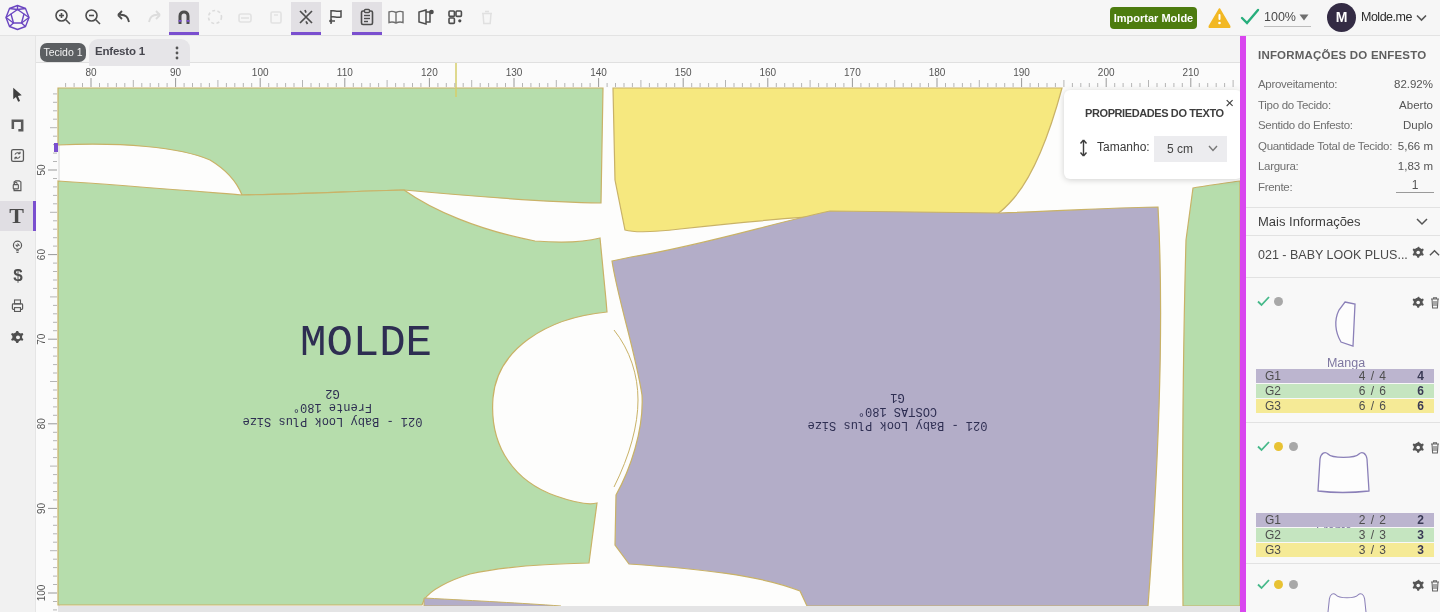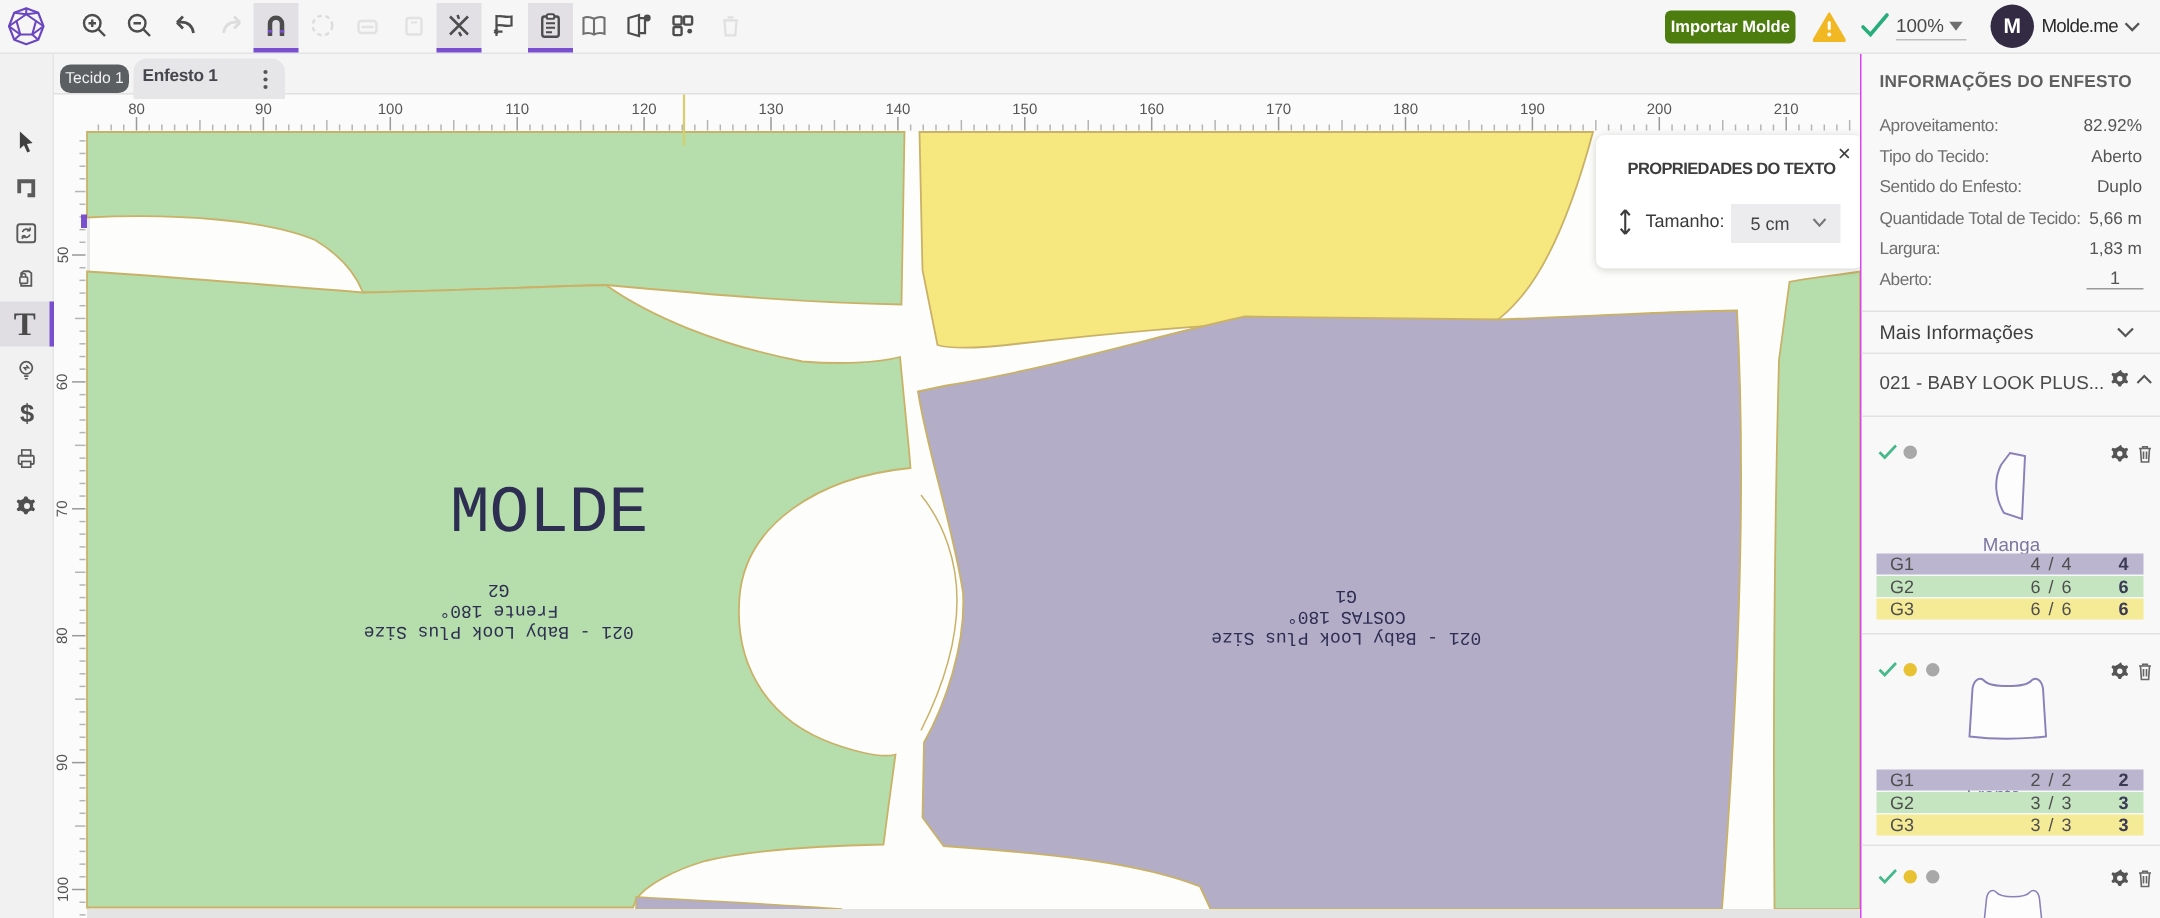--- a/index.html
+++ b/index.html
@@ -1,20 +1,20 @@
 <!DOCTYPE html>
 <html><head><meta charset="utf-8"><style>
 
 * { margin:0; padding:0; box-sizing:border-box; }
 html,body { width:1440px; height:612px; overflow:hidden; font-family:"Liberation Sans", sans-serif; background:#fff; }
 .abs { position:absolute; }
 #topbar { position:absolute; left:0; top:0; width:1440px; height:36px; background:#f6f6f6; border-bottom:1px solid #e3e3e3; }
 #leftbar { position:absolute; left:0; top:36px; width:36px; height:576px; background:#f1f1f1; border-right:1px solid #e5e5e5; }
 #tabbar { position:absolute; left:36px; top:36px; width:1204px; height:26px; background:#f4f4f4; }
-#sidebar { position:absolute; left:1240px; top:36px; width:200px; height:576px; background:#f8f8f8; border-left:1px solid #d946ef; overflow:hidden; }
+#sidebar { position:absolute; left:1240px; top:36px; width:200px; height:576px; background:#f8f8f8; border-left:6px solid #d946ef; overflow:hidden; }
 .tbtn { position:absolute; top:2px; width:30px; height:31px; }
 .tbtn.on { background:#e2e0e4; }
 .tbtn.on::after { content:""; position:absolute; left:0; bottom:-2px; width:100%; height:3px; background:#7a4fcf; }
 .srow { position:absolute; left:12px; width:175px; font-size:11.5px; letter-spacing:-0.3px; color:#6f6f6f; }
 .srow .val { position:absolute; right:0; letter-spacing:0; color:#555; }
 .grow { position:absolute; left:10px; width:178px; height:14px; font-size:12px; color:#4e4e4e; line-height:14px; }
 .grow .lbl { position:absolute; left:9px; }
 .grow .mid { position:absolute; right:47px; letter-spacing:1px; }
 .grow .bold { position:absolute; right:10px; font-weight:bold; color:#3a3a55; }
 #panel { position:absolute; left:1064px; top:90px; width:178px; height:89px; background:#fff; border-radius:6px; box-shadow:0 1px 6px rgba(0,0,0,0.18); }
@@ -458,21 +458,21 @@
       </svg>
     </div>
 </div>
 <div id="sidebar">
 <div class="abs" style="left:12px;top:13px;font-size:11.5px;font-weight:bold;color:#5f5f5f;letter-spacing:0.2px;">INFORMAÇÕES DO ENFESTO</div>
 <div class="srow" style="top:42px;">Aproveitamento:<span class="val">82.92%</span></div>
 <div class="srow" style="top:63px;">Tipo do Tecido:<span class="val">Aberto</span></div>
 <div class="srow" style="top:83px;">Sentido do Enfesto:<span class="val">Duplo</span></div>
 <div class="srow" style="top:104px;">Quantidade Total de Tecido:<span class="val">5,66 m</span></div>
 <div class="srow" style="top:124px;">Largura:<span class="val">1,83 m</span></div>
-<div class="srow" style="top:145px;">Aberto:</div>
+<div class="srow" style="top:145px;">Frente:</div>
 <div class="abs" style="left:150px;top:142px;width:38px;text-align:center;font-size:12px;color:#555;border-bottom:1px solid #9a9a9a;">1</div>
 <div class="abs" style="left:0;top:171px;width:200px;border-top:1px solid #e2e2e2;"></div>
 <div class="abs" style="left:12px;top:178px;font-size:13px;color:#3f3f3f;">Mais Informações</div>
 <svg class="abs" style="left:170px;top:182px" width="12" height="8" viewBox="0 0 12 8">
       <path d="M1,1 L6,6 L11,1" stroke="#555" stroke-width="1.5" fill="none"></path>
     </svg>
 <div class="abs" style="left:0;top:199px;width:200px;border-top:1px solid #e2e2e2;"></div>
 <div class="abs" style="left:12px;top:212px;font-size:12.5px;color:#4a4a4a;">021 - BABY LOOK PLUS...</div>
 <svg class="abs" style="left:165px;top:209px" width="15" height="15" viewBox="0 0 15 15">
       <path d="M8,1.5 l0.7,1.6 a4,4 0 0 1 1.6,0.9 l1.7,-0.5 l0.8,1.4 l-1.2,1.3 a4,4 0 0 1 0,1.8 l1.2,1.3 l-0.8,1.4 l-1.7,-0.5 a4,4 0 0 1 -1.6,0.9 l-0.7,1.6 l-1.6,0 l-0.7,-1.6 a4,4 0 0 1 -1.6,-0.9 l-1.7,0.5 l-0.8,-1.4 l1.2,-1.3 a4,4 0 0 1 0,-1.8 l-1.2,-1.3 l0.8,-1.4 l1.7,0.5 a4,4 0 0 1 1.6,-0.9 z" fill="#555"></path>

